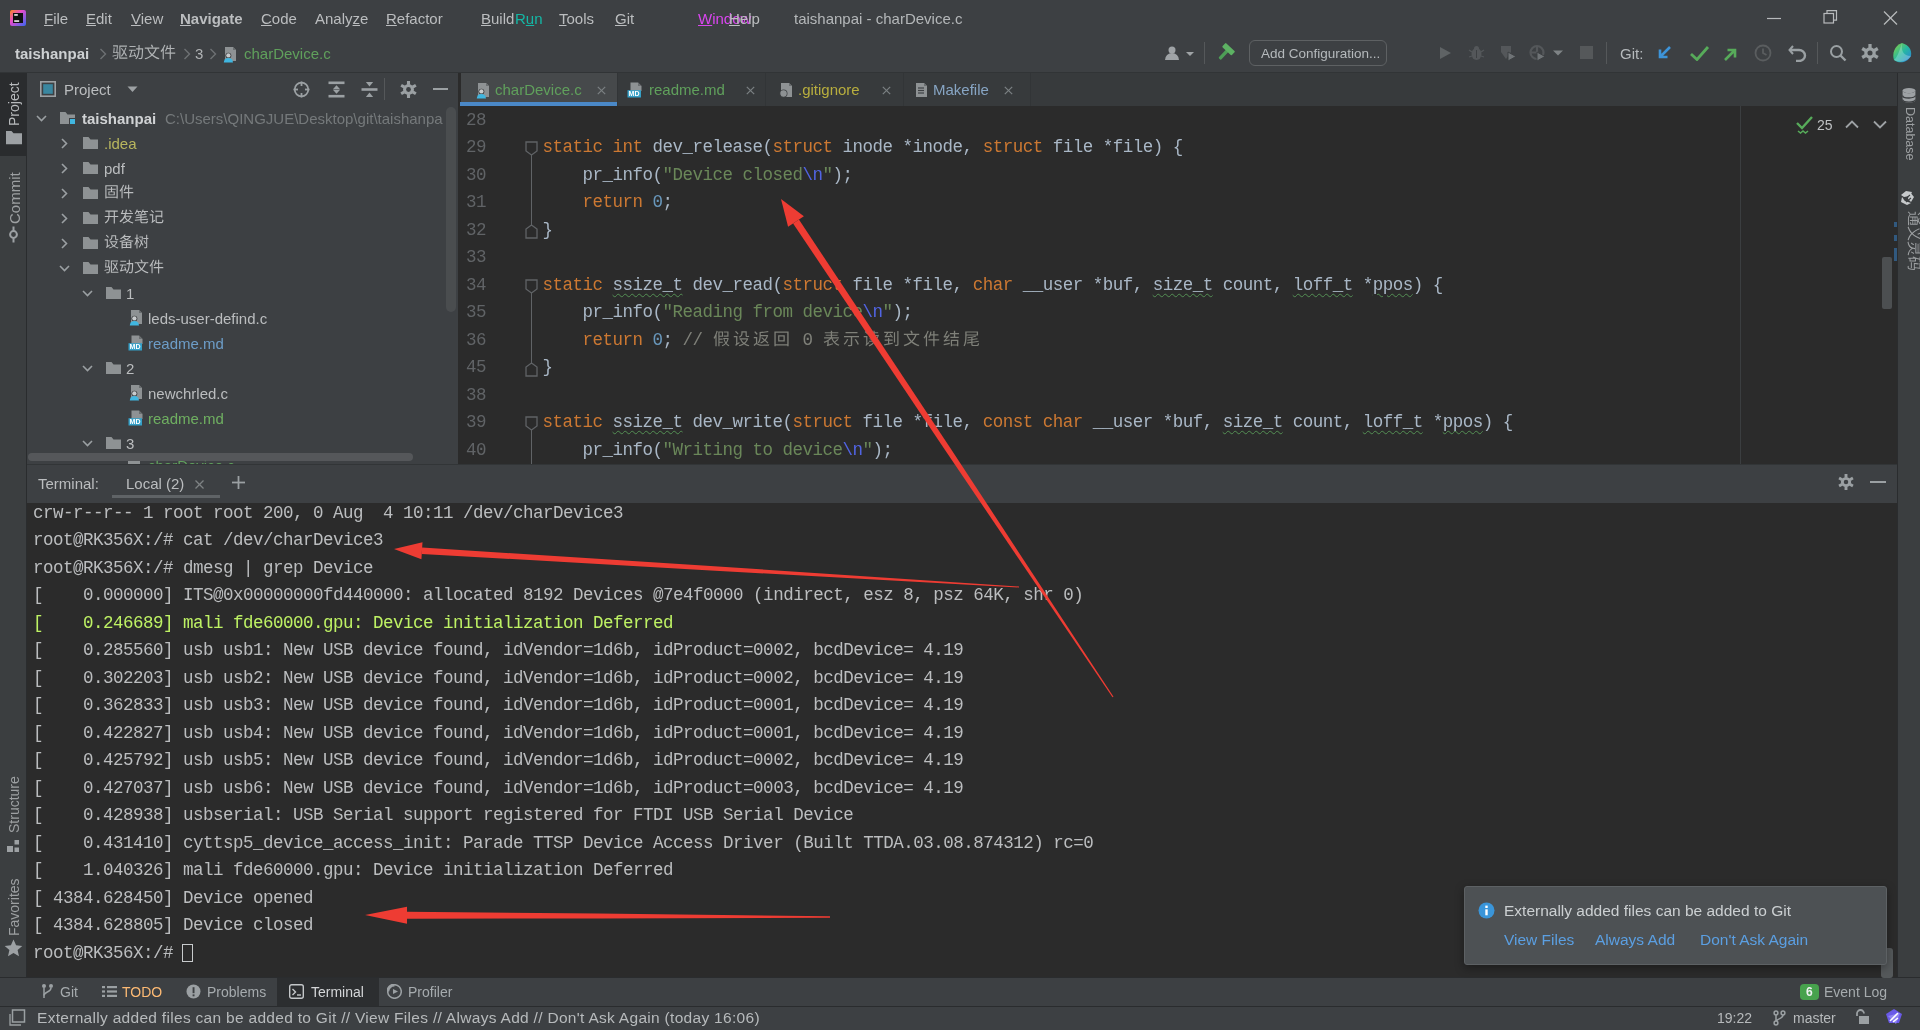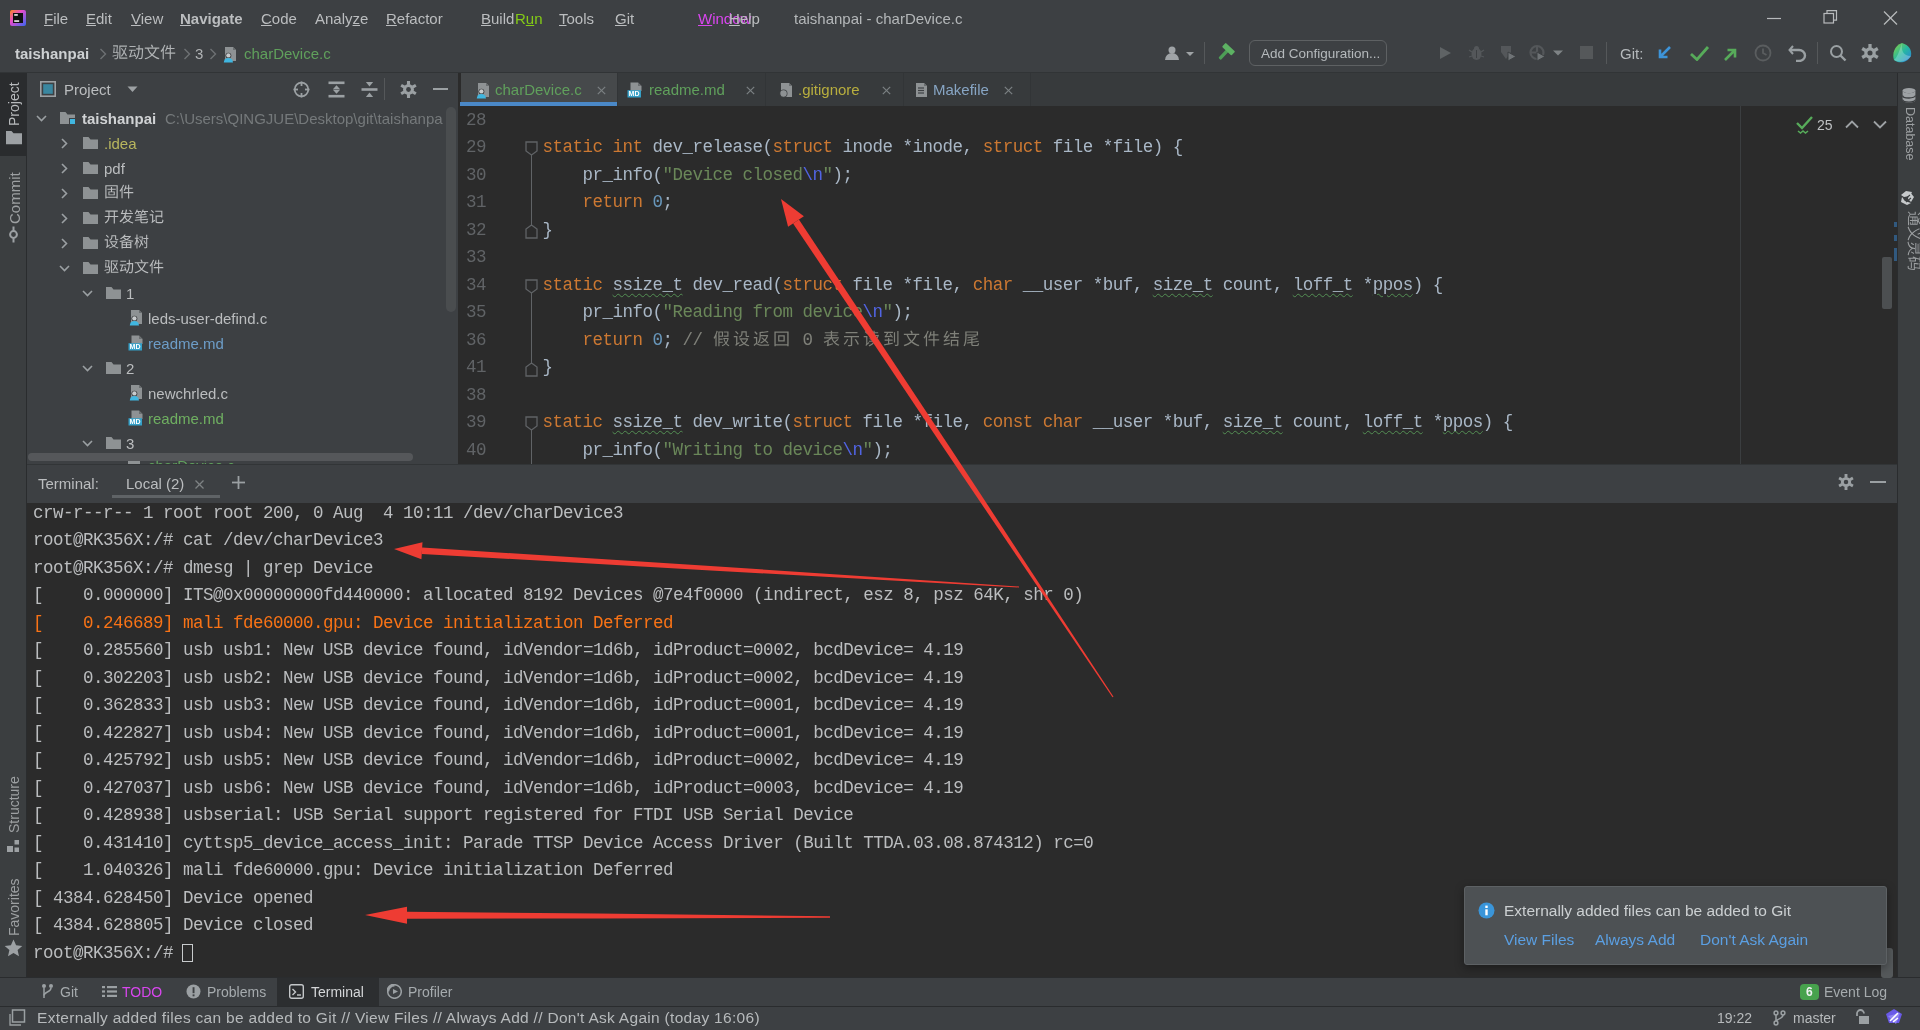--- a/index.html
+++ b/index.html
@@ -32,21 +32,21 @@
     <rect x="4.2" y="10.3" width="5" height="1.5" fill="#fff"></rect>
   </svg>
 <div class="abs" style="left:44px;top:10px;font-size:15px;color:#bbbdbf;font-weight:normal;white-space:pre;"><u>F</u>ile</div>
 <div class="abs" style="left:86px;top:10px;font-size:15px;color:#bbbdbf;font-weight:normal;white-space:pre;"><u>E</u>dit</div>
 <div class="abs" style="left:131px;top:10px;font-size:15px;color:#bbbdbf;font-weight:normal;white-space:pre;"><u>V</u>iew</div>
 <div class="abs" style="left:180px;top:10px;font-size:15px;color:#bbbdbf;font-weight:bold;white-space:pre;"><u>N</u>avigate</div>
 <div class="abs" style="left:261px;top:10px;font-size:15px;color:#bbbdbf;font-weight:normal;white-space:pre;"><u>C</u>ode</div>
 <div class="abs" style="left:315px;top:10px;font-size:15px;color:#bbbdbf;font-weight:normal;white-space:pre;">Analy<u>z</u>e</div>
 <div class="abs" style="left:386px;top:10px;font-size:15px;color:#bbbdbf;font-weight:normal;white-space:pre;"><u>R</u>efactor</div>
 <div class="abs" style="left:464px;top:10px;font-size:15px;color:#bbbdbf;font-weight:normal;white-space:pre;margin-left:17px;"><u>B</u>uild</div>
-<div class="abs" style="left:515px;top:10px;font-size:15px;color:#84cc16;font-weight:normal;white-space:pre;">R<u>u</u>n</div>
+<div class="abs" style="left:515px;top:10px;font-size:15px;color:#14b8a6;font-weight:normal;white-space:pre;">R<u>u</u>n</div>
 <div class="abs" style="left:559px;top:10px;font-size:15px;color:#bbbdbf;font-weight:normal;white-space:pre;"><u>T</u>ools</div>
 <div class="abs" style="left:615px;top:10px;font-size:15px;color:#bbbdbf;font-weight:normal;white-space:pre;"><u>G</u>it</div>
 <div class="abs" style="left:654px;top:10px;font-size:15px;color:#d946ef;font-weight:normal;white-space:pre;margin-left:44px;"><u>W</u>indow</div>
 <div class="abs" style="left:729px;top:10px;font-size:15px;color:#bbbdbf;font-weight:normal;white-space:pre;"><u>H</u>elp</div>
 <div class="abs" style="left:794px;top:10px;font-size:15px;color:#b4b7b9;font-weight:normal;white-space:pre;">taishanpai - charDevice.c</div>
 <svg class="abs" style="left:1760px;top:8px;" width="160" height="20">
     <g stroke="#b7babc" stroke-width="1.2" fill="none">
 <line x1="7" y1="10.5" x2="21" y2="10.5"></line>
 <rect x="64" y="5.5" width="9.5" height="9.5"></rect>
       <path d="M67 5.5 v-2.8 h9.5 v9.5 h-2.8"></path>
@@ -448,21 +448,21 @@
 <div class="abs" style="left:1740px;top:106px;width:1px;height:358px;background:#3b3e40"></div>
 <div class="abs mono" style="left:420px;top:106.75px;width:66px;text-align:right;color:#606366">28</div>
 <div class="abs mono" style="left:420px;top:134.25px;width:66px;text-align:right;color:#606366">29</div>
 <div class="abs mono" style="left:420px;top:161.75px;width:66px;text-align:right;color:#606366">30</div>
 <div class="abs mono" style="left:420px;top:189.25px;width:66px;text-align:right;color:#606366">31</div>
 <div class="abs mono" style="left:420px;top:216.75px;width:66px;text-align:right;color:#606366">32</div>
 <div class="abs mono" style="left:420px;top:244.25px;width:66px;text-align:right;color:#606366">33</div>
 <div class="abs mono" style="left:420px;top:271.75px;width:66px;text-align:right;color:#606366">34</div>
 <div class="abs mono" style="left:420px;top:299.25px;width:66px;text-align:right;color:#606366">35</div>
 <div class="abs mono" style="left:420px;top:326.75px;width:66px;text-align:right;color:#606366">36</div>
-<div class="abs mono" style="left:420px;top:354.25px;width:66px;text-align:right;color:#606366">41</div>
+<div class="abs mono" style="left:420px;top:354.25px;width:66px;text-align:right;color:#606366">45</div>
 <div class="abs mono" style="left:420px;top:381.75px;width:66px;text-align:right;color:#606366">38</div>
 <div class="abs mono" style="left:420px;top:409.25px;width:66px;text-align:right;color:#606366">39</div>
 <div class="abs mono" style="left:420px;top:436.75px;width:66px;text-align:right;color:#606366">40</div>
 <div class="abs" style="left:531px;top:155px;width:1px;height:70px;background:#606366"></div>
 <div class="abs" style="left:531px;top:293px;width:1px;height:70px;background:#606366"></div>
 <div class="abs" style="left:531px;top:430px;width:1px;height:34px;background:#606366"></div>
 <svg class="abs" style="left:525px;top:141px;" width="13" height="15">
     <path d="M1 1 h11 v9 l-5.5 4 L1 10 z" fill="none" stroke="#606366" stroke-width="1.3"></path>
   </svg>
 <svg class="abs" style="left:525px;top:224px;" width="13" height="15">
@@ -542,21 +542,21 @@
     <rect x="6.56" y="0" width="2.88" height="3.52" transform="rotate(240 8 8)" fill="#9ba0a3"></rect>
     <rect x="6.56" y="0" width="2.88" height="3.52" transform="rotate(300 8 8)" fill="#9ba0a3"></rect>
     <circle cx="8" cy="8" r="5.12" fill="#9ba0a3"></circle>
     <circle cx="8" cy="8" r="2.24" fill="#3d4043"></circle>
   </svg>
 <div class="abs" style="left:1870px;top:481px;width:16px;height:2px;background:#9ba0a3"></div>
 <div class="abs mono" style="left:33px;top:499.75px;color:#bbbdbf">crw-r--r-- 1 root root 200, 0 Aug  4 10:11 /dev/charDevice3</div>
 <div class="abs mono" style="left:33px;top:527.25px;color:#bbbdbf">root@RK356X:/# cat /dev/charDevice3</div>
 <div class="abs mono" style="left:33px;top:554.75px;color:#bbbdbf">root@RK356X:/# dmesg | grep Device</div>
 <div class="abs mono" style="left:33px;top:582.25px;color:#bbbdbf">[    0.000000] ITS@0x00000000fd440000: allocated 8192 Devices @7e4f0000 (indirect, esz 8, psz 64K, shr 0)</div>
-<div class="abs mono" style="left:33px;top:609.75px;color:#f97316">[    0.246689] mali fde60000.gpu: Device initialization Deferred</div>
+<div class="abs mono" style="left:33px;top:609.75px;color:#bef264">[    0.246689] mali fde60000.gpu: Device initialization Deferred</div>
 <div class="abs mono" style="left:33px;top:637.25px;color:#bbbdbf">[    0.285560] usb usb1: New USB device found, idVendor=1d6b, idProduct=0002, bcdDevice= 4.19</div>
 <div class="abs mono" style="left:33px;top:664.75px;color:#bbbdbf">[    0.302203] usb usb2: New USB device found, idVendor=1d6b, idProduct=0002, bcdDevice= 4.19</div>
 <div class="abs mono" style="left:33px;top:692.25px;color:#bbbdbf">[    0.362833] usb usb3: New USB device found, idVendor=1d6b, idProduct=0001, bcdDevice= 4.19</div>
 <div class="abs mono" style="left:33px;top:719.75px;color:#bbbdbf">[    0.422827] usb usb4: New USB device found, idVendor=1d6b, idProduct=0001, bcdDevice= 4.19</div>
 <div class="abs mono" style="left:33px;top:747.25px;color:#bbbdbf">[    0.425792] usb usb5: New USB device found, idVendor=1d6b, idProduct=0002, bcdDevice= 4.19</div>
 <div class="abs mono" style="left:33px;top:774.75px;color:#bbbdbf">[    0.427037] usb usb6: New USB device found, idVendor=1d6b, idProduct=0003, bcdDevice= 4.19</div>
 <div class="abs mono" style="left:33px;top:802.25px;color:#bbbdbf">[    0.428938] usbserial: USB Serial support registered for FTDI USB Serial Device</div>
 <div class="abs mono" style="left:33px;top:829.75px;color:#bbbdbf">[    0.431410] cyttsp5_device_access_init: Parade TTSP Device Access Driver (Built TTDA.03.08.874312) rc=0</div>
 <div class="abs mono" style="left:33px;top:857.25px;color:#bbbdbf">[    1.040326] mali fde60000.gpu: Device initialization Deferred</div>
 <div class="abs mono" style="left:33px;top:884.75px;color:#bbbdbf">[ 4384.628450] Device opened</div>
@@ -577,21 +577,21 @@
 <svg class="abs" style="left:102px;top:985px;" width="15" height="13">
     <g fill="#9ba0a3">
       <rect x="0" y="1" width="3" height="2.2"></rect>
       <rect x="5" y="1" width="10" height="2.2"></rect>
       <rect x="0" y="5.4" width="3" height="2.2"></rect>
       <rect x="5" y="5.4" width="10" height="2.2"></rect>
       <rect x="0" y="9.8" width="3" height="2.2"></rect>
       <rect x="5" y="9.8" width="10" height="2.2"></rect>
     </g>
   </svg>
-<div class="abs" style="left:122px;top:984px;font-size:14px;color:#d946ef;font-weight:normal;white-space:pre;">TODO</div>
+<div class="abs" style="left:122px;top:984px;font-size:14px;color:#fdba74;font-weight:normal;white-space:pre;">TODO</div>
 <svg class="abs" style="left:186px;top:984px;" width="15" height="15">
     <circle cx="7.5" cy="7.5" r="7" fill="#9ba0a3"></circle>
     <rect x="6.6" y="3.2" width="1.9" height="6" fill="#3d4043"></rect>
     <rect x="6.6" y="10.4" width="1.9" height="1.9" fill="#3d4043"></rect>
   </svg>
 <div class="abs" style="left:207px;top:984px;font-size:14px;color:#a6abae;font-weight:normal;white-space:pre;">Problems</div>
 <div class="abs" style="left:277px;top:978px;width:102px;height:28px;background:#2c2e30"></div>
 <svg class="abs" style="left:289px;top:984px;" width="15" height="15">
     <rect x="0.7" y="0.7" width="13.6" height="13.6" rx="2" fill="none" stroke="#c4c7c9" stroke-width="1.4"></rect>
     <path d="M3.5 5 l3 3 -3 3" fill="none" stroke="#c4c7c9" stroke-width="1.4"></path>

